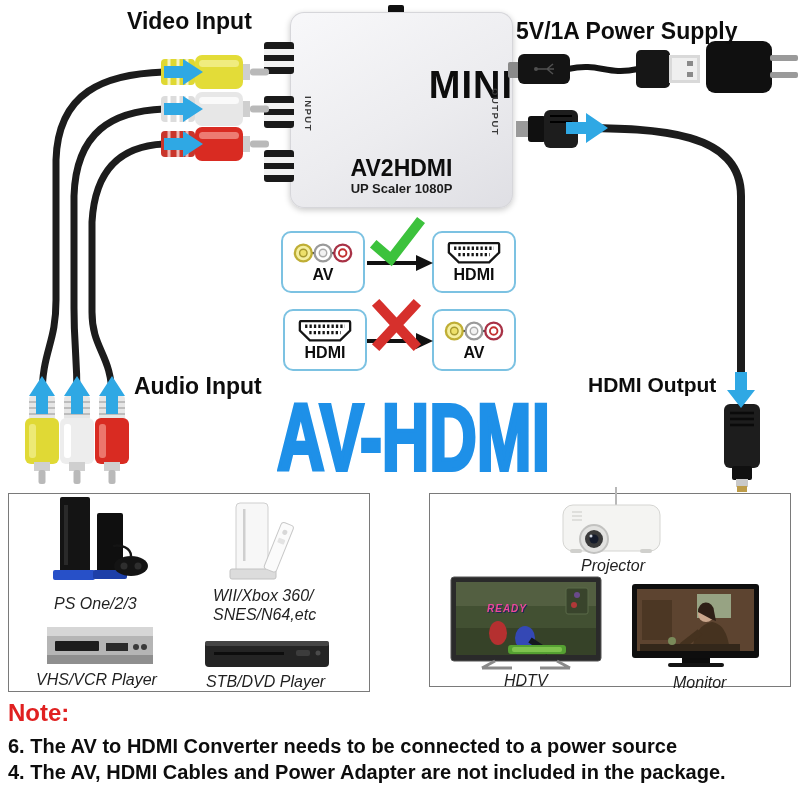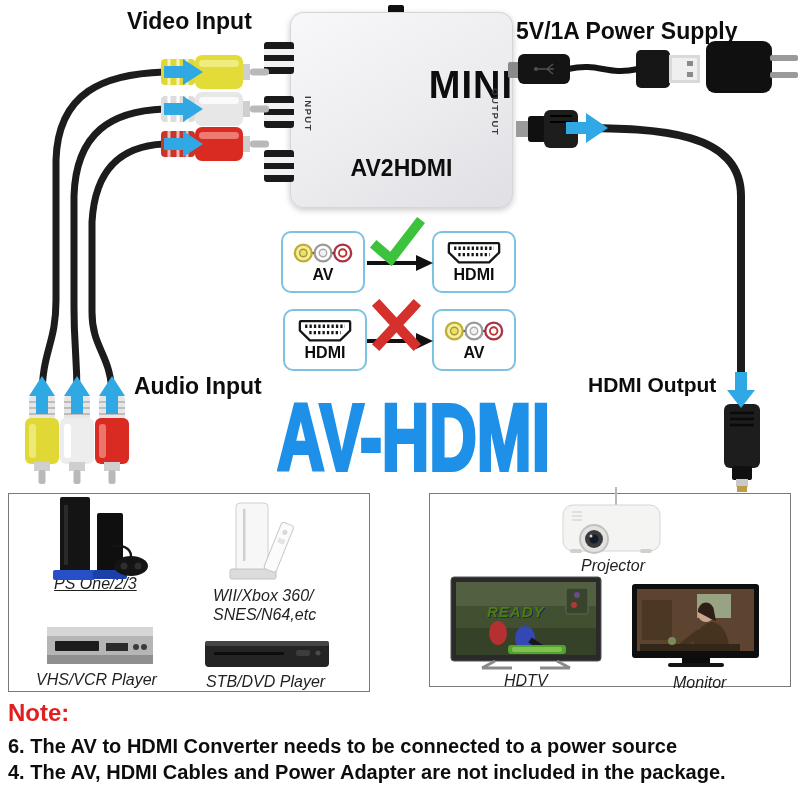--- a/index.html
+++ b/index.html
@@ -37,33 +37,33 @@
   .db-r1-from{left:281px;top:231px;}
   .db-r1-to{left:432px;top:231px;}
   .db-r2-from{left:283px;top:309px;}
   .db-r2-to{left:432px;top:309px;}
   
   .device-box{position:absolute;background:#fff;border:1.5px solid #7a7a7a;z-index:1;box-sizing:border-box;}
   .source-box{left:8px;top:493px;width:362px;height:199px;}
   .output-box{left:429px;top:493px;width:362px;height:194px;}
   .device-label{position:absolute;font-style:italic;font-size:16px;color:#1f1f1f;line-height:1.2;white-space:nowrap;}
   .two-line{white-space:pre-line;}
-  .dl-ps{left:45px;top:80px;text-decoration:underline;}
+  .dl-ps{left:45px;top:100px;}
   .dl-wii{left:204px;top:92px;}
   .dl-vhs{left:27px;top:176px;}
   .dl-stb{left:197px;top:178px;}
   .dl-projector{left:151px;top:62px;}
   .dl-hdtv{left:74px;top:177px;}
   .dl-monitor{left:243px;top:179px;}
   
   .note-heading{left:8px;top:701px;font-size:24px;color:#E02020;}
   .note-1{left:8px;top:736px;font-size:20px;}
   .note-2{left:8px;top:762px;font-size:20px;}
-  .screen-text{position:absolute;left:487px;top:604px;font-size:15px;font-weight:bold;font-style:italic;
-               color:#4d7c0f;letter-spacing:1px;text-shadow:1px 1px 0 #1a2a55;z-index:4;line-height:1;}
+  .screen-text{position:absolute;left:487px;top:604px;font-size:10px;font-weight:bold;font-style:italic;
+               color:#ec4899;letter-spacing:1px;text-shadow:1px 1px 0 #1a2a55;z-index:4;line-height:1;}
   svg.art{position:absolute;left:0;top:0;z-index:3;pointer-events:none;}
 </style>
 </head>
 <body>
 
 <div class="canvas">
 
   <div class="device-box source-box">
     <div class="device-label dl-ps">PS One/2/3</div>
     <div class="device-label dl-wii two-line">WII/Xbox 360/
@@ -76,20 +76,21 @@
     <div class="device-label dl-hdtv">HDTV</div>
     <div class="device-label dl-monitor">Monitor</div>
   </div>
 
   <div class="conv-button"></div>
   <div class="converter">
     <div class="brand">MINI</div>
     <div class="port-label port-in">INPUT</div>
     <div class="port-label port-out">OUTPUT</div>
     <div class="model">AV2HDMI</div>
+    <div class="subtitle">UP Scaler 1080P</div>
   </div>
 
   <div class="diag-box db-r1-from">
     <svg width="60" height="22" viewBox="0 0 64 22">
       <line x1="8" y1="11" x2="56" y2="11" stroke="#222" stroke-width="2"></line>
       <circle cx="11" cy="11" r="9" fill="#F5EFA0" stroke="#BFAE35" stroke-width="2.5"></circle>
       <circle cx="11" cy="11" r="4" fill="#EDE06A" stroke="#A89A2F" stroke-width="1.5"></circle>
       <circle cx="32" cy="11" r="9" fill="#FFFFFF" stroke="#9A9A9A" stroke-width="2.5"></circle>
       <circle cx="32" cy="11" r="4" fill="#F2F2F2" stroke="#ABABAB" stroke-width="1.5"></circle>
       <circle cx="53" cy="11" r="9" fill="#FFFFFF" stroke="#A83246" stroke-width="2.5"></circle>

